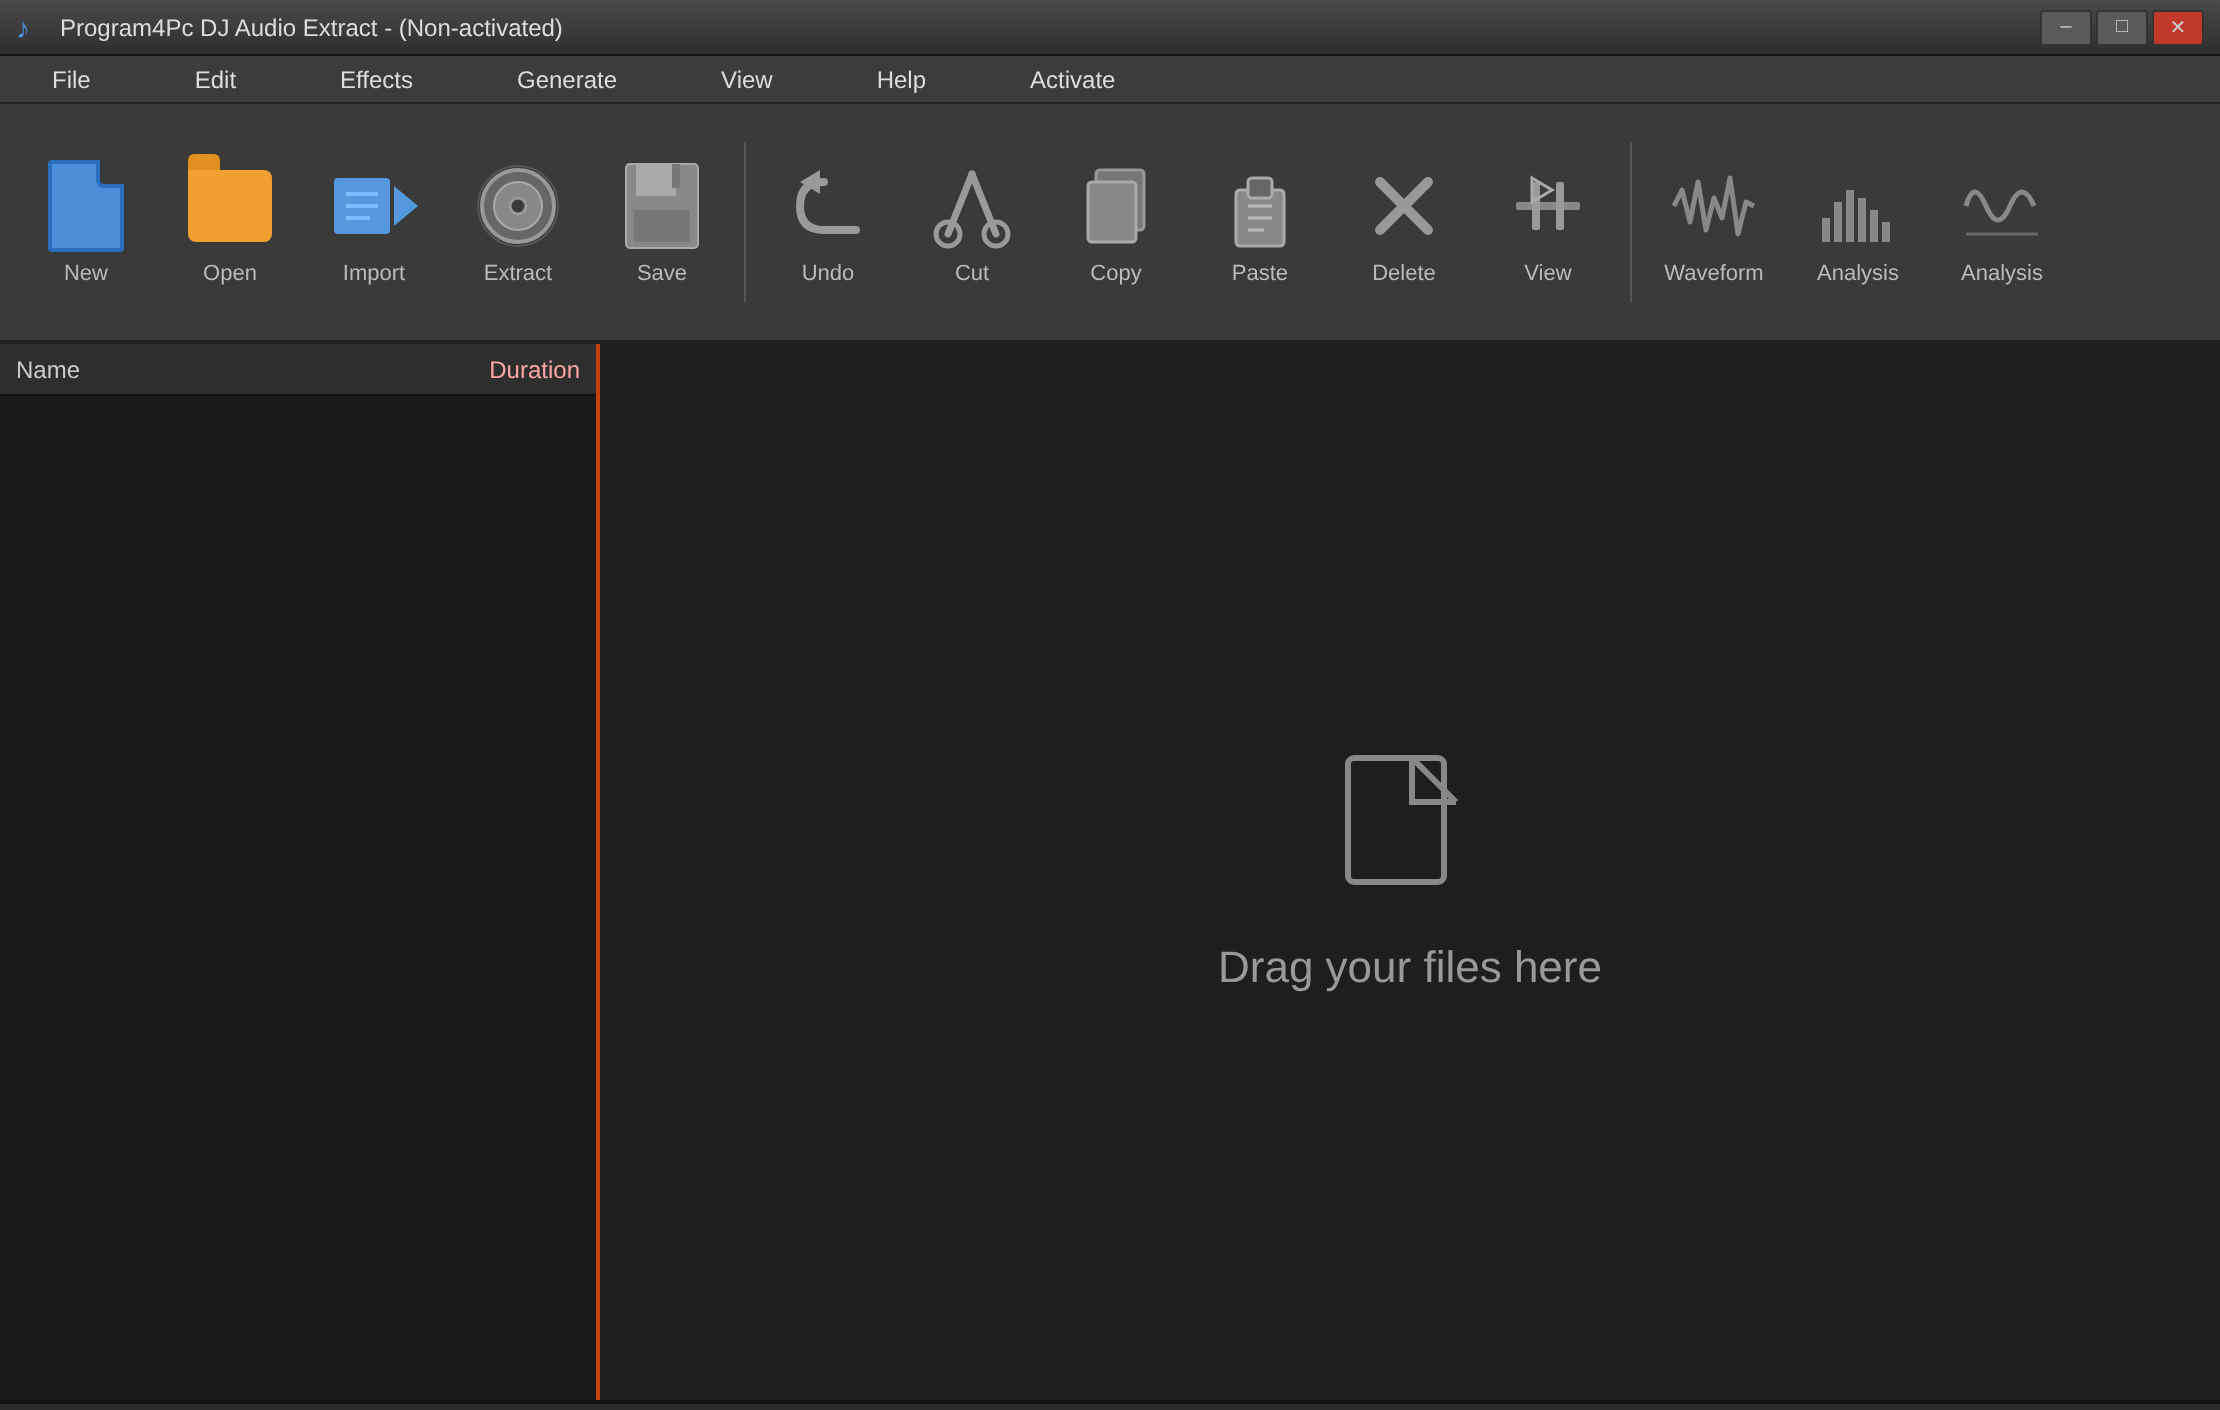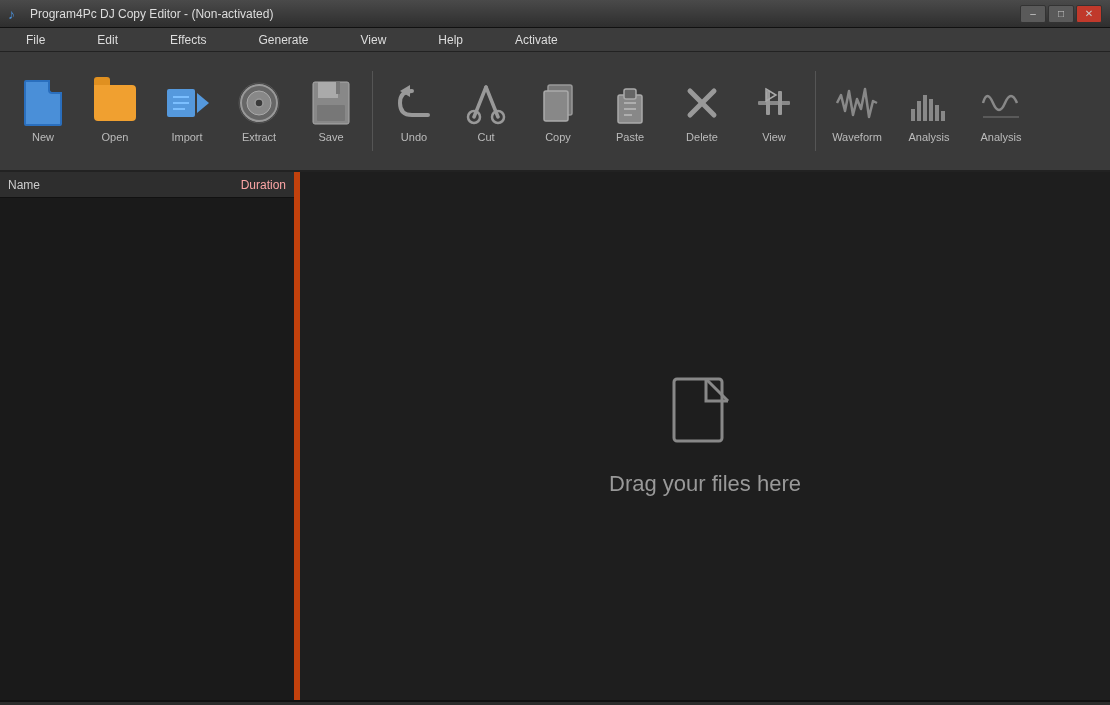--- a/index.html
+++ b/index.html
@@ -117,21 +117,21 @@
     #main {
       display: flex;
       height: calc(705px - 28px - 24px - 120px - 5px);
       background: #2b2b2b;
     }
 
     
     #filelist {
       width: 300px;
       background: #1e1e1e;
-      border-right: 6px solid #c2410c;
+      border-right: 2px solid #c2410c;
       display: flex;
       flex-direction: column;
     }
     #filelist-header {
       display: flex;
       background: #2e2e2e;
       border-bottom: 1px solid #111;
       height: 26px;
       align-items: center;
       padding: 0 8px;
@@ -177,21 +177,21 @@
       gap: 4px;
       padding: 6px 8px;
       width: 310px;
     }
   </style>
 </head>
 <body>
 
 <div id="titlebar">
   <span class="app-icon" style="color:#4a8fd8;font-size:14px;">♪</span>
-  <span class="title">Program4Pc DJ Copy Editor - (Non-activated)</span>
+  <span class="title">Program4Pc DJ Audio Extract - (Non-activated)</span>
   <div class="win-btns">
     <div class="win-btn">–</div>
     <div class="win-btn">□</div>
     <div class="win-btn close">✕</div>
   </div>
 </div>
 
 <div id="menubar">
   <div class="menu-item">File</div>
   <div class="menu-item">Edit</div>

